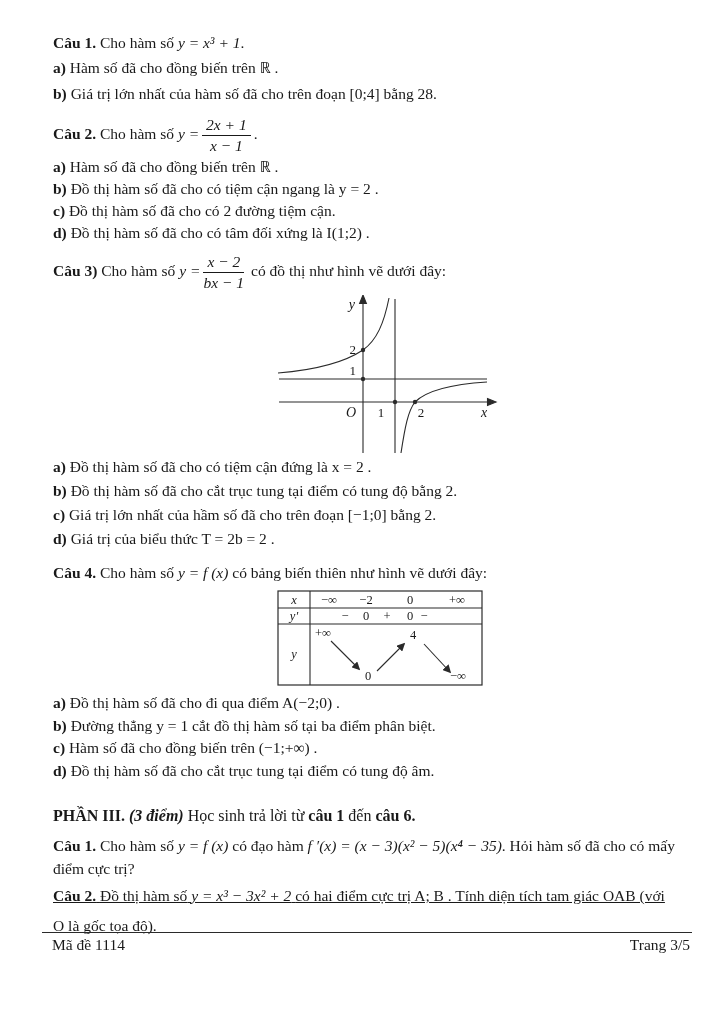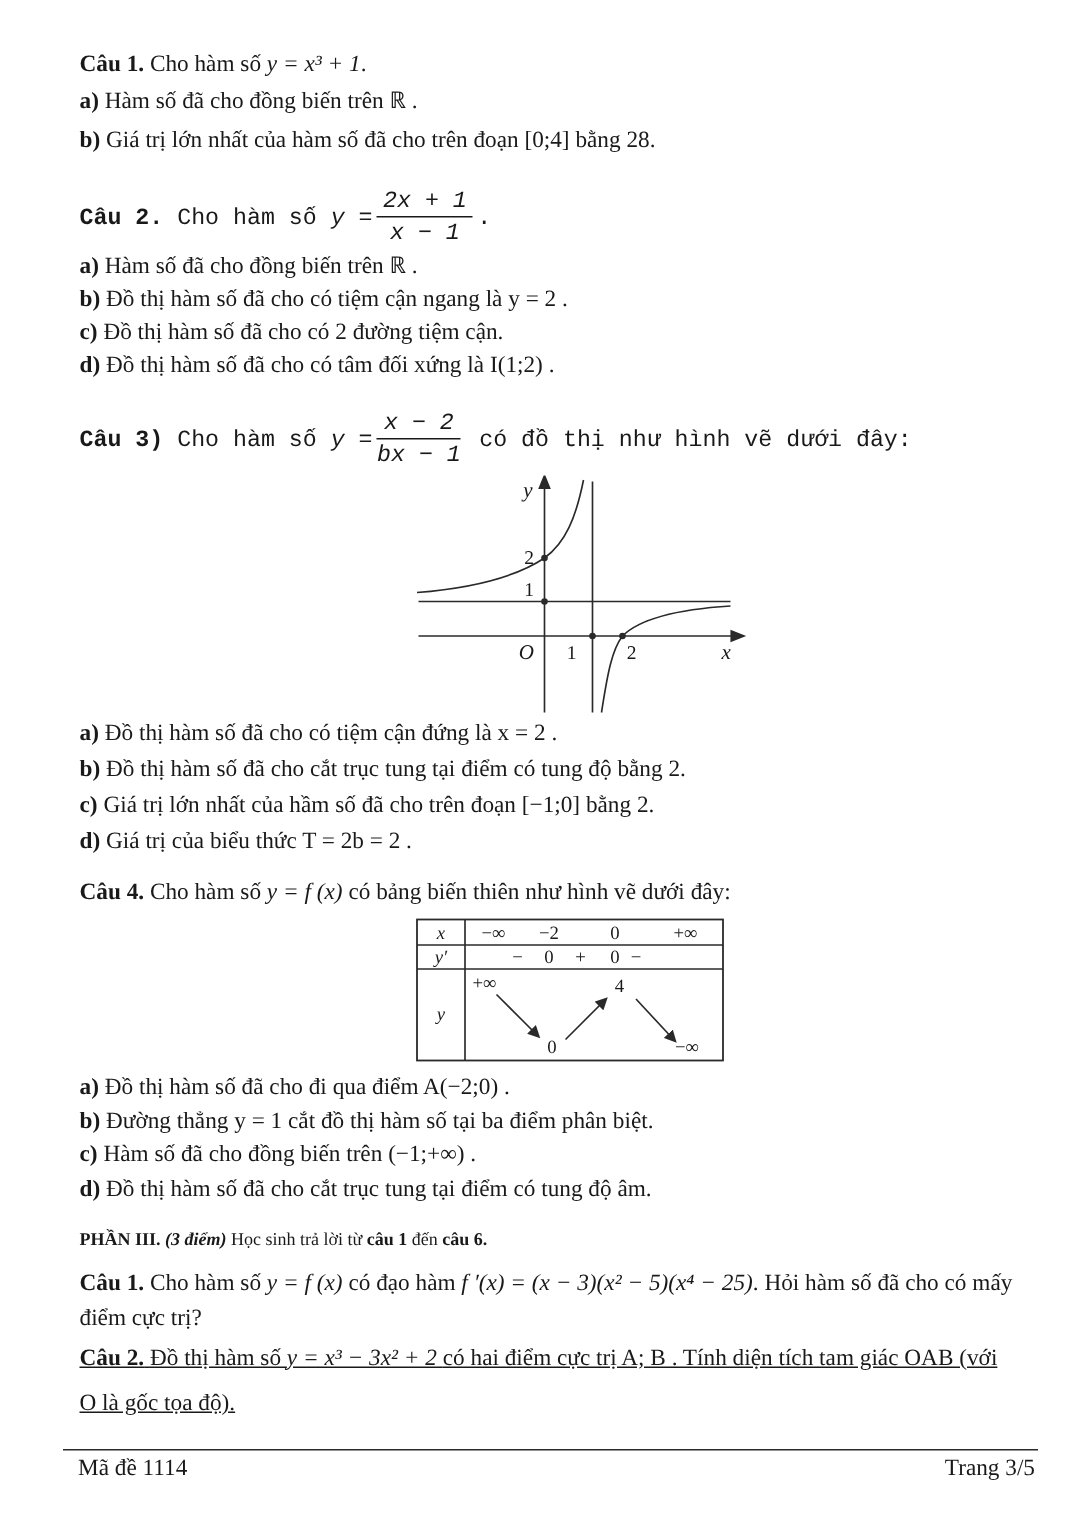--- a/index.html
+++ b/index.html
@@ -8,49 +8,49 @@
     width:725px; height:1024px;
     background:#ffffff;
     color:#191919;
     font-family:"Liberation Serif", serif;
     position:relative;
     overflow:hidden;
   }
   .content { padding:30px 50px 0 53px; font-size:15.5px; }
   p { margin:0; }
   .qhead { line-height:25px; }
-  .qhead-frac { line-height:44px; margin-top:16px; white-space:nowrap;font-family:Liberation Mono, monospace; }
+  .qhead-frac { line-height:44px; margin-top:5px; white-space:nowrap; }
   .qlabel { font-weight:bold; }
   .math { font-style:italic;text-align:center; }
   .stmt-label { font-weight:bold; }
   .stmts-wide p { line-height:26px; }
   .stmts-mid p  { line-height:22px; }
   .stmts-q3 p   { line-height:24px; }
   .stmts-q4 p   { line-height:22.5px; }
   .frac {
     display:inline-block; vertical-align:middle;
     text-align:center; font-style:italic;
     line-height:18px; margin:0 3px;
   }
   .frac .num { display:block; border-bottom:1.2px solid #191919; padding:0 4px 1px; }
   .frac .den { display:block; padding-top:1px; }
   .figure-graph { display:block; margin:2px 0 0 222px; }
   .figure-table { display:block; margin:5px 0 0 224px; }
   .q4head { margin-top:10px; line-height:24px; }
-  .p3head { margin-top:10px; line-height:24px; font-size:12px; }
+  .p3head { margin-top:22px; line-height:24px; font-size:16px; }
   .p3head .part-label { font-weight:bold; }
   .p3head .score { font-weight:bold; font-style:italic; }
   .p3head .bold { font-weight:bold; }
   .p3q { margin-top:6px; line-height:23px; }
   .p3q2 { margin-top:1px; line-height:30px;text-decoration:underline; }
   svg text { font-family:"Liberation Serif", serif; fill:#191919; }
   svg .it { font-style:italic; }
   svg line, svg path.stroke { stroke:#2a2a2a; stroke-width:1.1; }
   .footer {
-    position:absolute; top:966px; left:42px; width:650px;
+    position:absolute; top:932px; left:42px; width:650px;
     border-top:1.5px solid #2a2a2a;
     display:flex; justify-content:space-between;
     padding:3px 2px 0 10px;
     font-size:15.5px;
   }
 </style>
 </head>
 <body>
 
 <div class="content">
@@ -165,21 +165,21 @@
     <span class="bold">câu 1</span>
     <span>đến</span>
     <span class="bold">câu 6.</span>
   </p>
 
   <p class="p3q">
     <span class="qlabel">Câu 1.</span>
     <span>Cho hàm số</span>
     <span class="math">y = f (x)</span>
     <span>có đạo hàm</span>
-    <span class="math">f ′(x) = (x − 3)(x² − 5)(x⁴ − 25)</span><span>. Hỏi hàm số đã cho có mấy điểm cực trị?</span>
+    <span class="math">f ′(x) = (x − 3)(x² − 5)(x⁴ − 35)</span><span>. Hỏi hàm số đã cho có mấy điểm cực trị?</span>
   </p>
 
   <p class="p3q2">
     <span class="qlabel">Câu 2.</span>
     <span>Đồ thị hàm số</span>
     <span class="math">y = x³ − 3x² + 2</span>
     <span>có hai điểm cực trị A; B . Tính diện tích tam giác OAB (với O là gốc tọa độ).</span>
   </p>
 
 </div>

